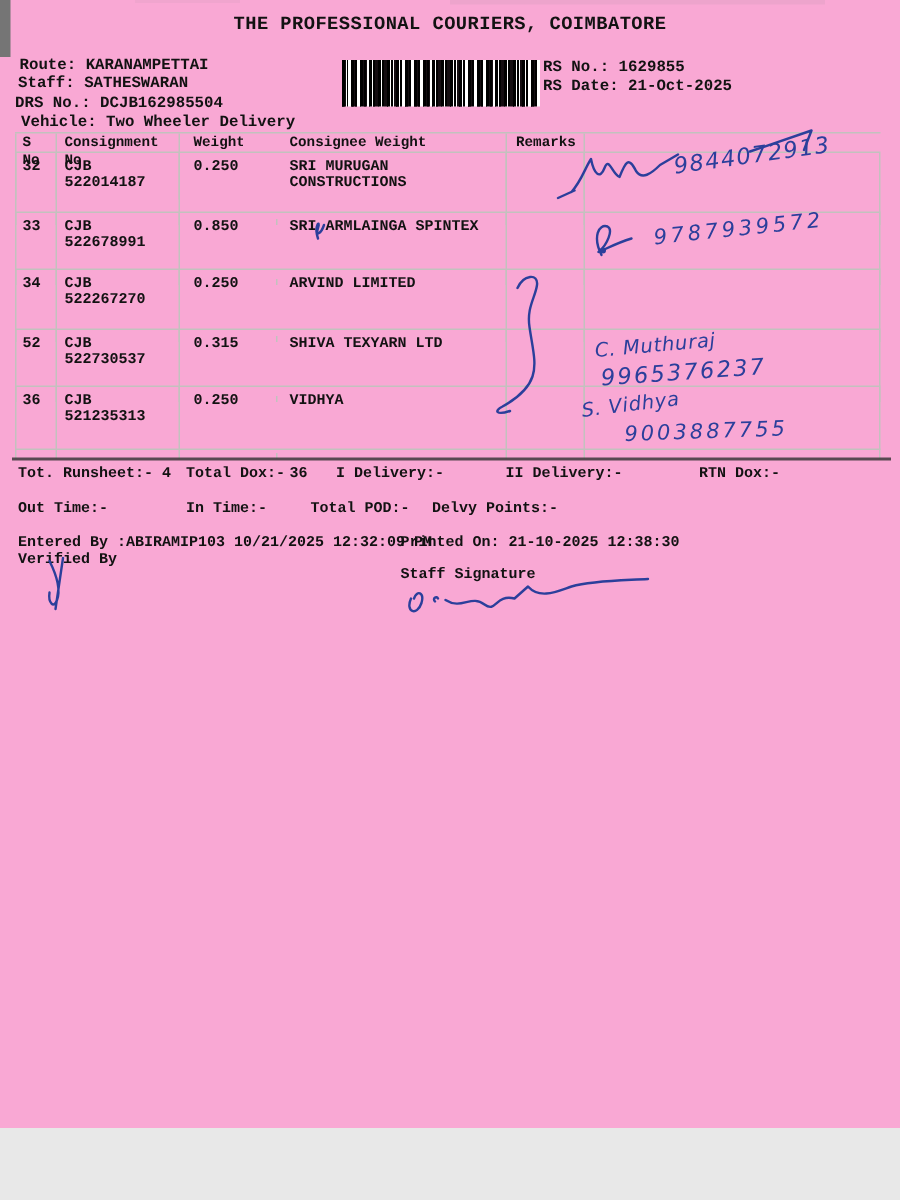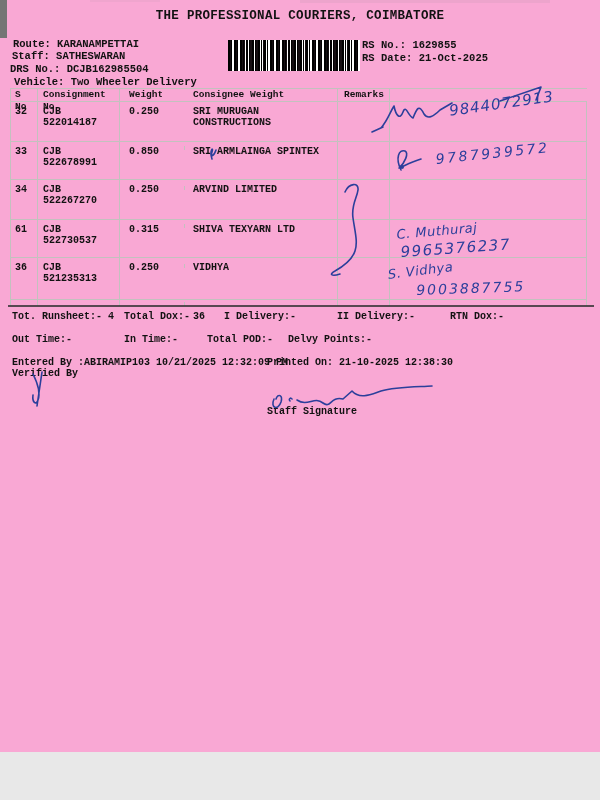--- a/index.html
+++ b/index.html
@@ -86,21 +86,21 @@
     <div class="trow tbody" style="height:40px;">
       <div class="c-sno">34</div>
       <div class="c-con">CJB 522267270</div>
       <div class="c-wt no-r">0.250</div>
       <div class="c-pcs">1</div>
       <div class="c-cd">ARVIND LIMITED</div>
       <div class="c-rem"></div>
       <div class="c-seal"></div>
     </div>
     <div class="trow tbody" style="height:38px;">
-      <div class="c-sno">61</div>
+      <div class="c-sno">52</div>
       <div class="c-con">CJB 522730537</div>
       <div class="c-wt no-r">0.315</div>
       <div class="c-pcs">1</div>
       <div class="c-cd">SHIVA TEXYARN LTD</div>
       <div class="c-rem"></div>
       <div class="c-seal"></div>
     </div>
     <div class="trow tbody" style="height:42px;">
       <div class="c-sno">36</div>
       <div class="c-con">CJB 521235313</div>
@@ -112,32 +112,32 @@
     </div>
   </div>
 
   <div class="abs dark-line"></div>
 
   <div class="abs sum" style="left:12px;top:311px;">Tot. Runsheet:- 4</div>
   <div class="abs sum" style="left:124px;top:311px;">Total Dox:-</div>
   <div class="abs sum" style="left:193px;top:311px;">36</div>
   <div class="abs sum" style="left:224px;top:311px;">I Delivery:-</div>
   <div class="abs sum" style="left:337px;top:311px;">II Delivery:-</div>
-  <div class="abs sum" style="left:450px;top:311px;">RTN Dox:-</div>
+  <div class="abs sum" style="left:466px;top:311px;">RTN Dox:-</div>
 
   <div class="abs sum" style="left:12px;top:334px;">Out Time:-</div>
   <div class="abs sum" style="left:124px;top:334px;">In Time:-</div>
   <div class="abs sum" style="left:207px;top:334px;">Total POD:-</div>
   <div class="abs sum" style="left:288px;top:334px;">Delvy Points:-</div>
 
   <div class="abs sum" style="left:12px;top:357px;">Entered By :ABIRAMIP103 10/21/2025 12:32:09 PM</div>
   <div class="abs sum" style="left:267px;top:357px;">Printed On: 21-10-2025 12:38:30</div>
 
   <div class="abs sum" style="left:12px;top:368px;">Verified By</div>
-  <div class="abs sum" style="left:267px;top:378px;margin-top:28px;">Staff Signature</div>
+  <div class="abs sum" style="left:267px;top:378px;">Staff Signature</div>
 
   <span class="hw" style="left:448px;top:102px;font-size:15px;letter-spacing:1px;transform:rotate(-8deg);">9844072913</span>
   <span class="hw" style="left:435px;top:151px;font-size:14px;letter-spacing:2.5px;transform:rotate(-6deg);">9787939572</span>
   <span class="hw" style="left:396px;top:227px;font-size:13px;letter-spacing:.5px;transform:rotate(-5deg);">C. Muthuraj</span>
   <span class="hw" style="left:400px;top:243px;font-size:15px;letter-spacing:1.5px;transform:rotate(-4deg);">9965376237</span>
   <span class="hw" style="left:387px;top:267px;font-size:13px;letter-spacing:.5px;transform:rotate(-7deg);">S. Vidhya</span>
   <span class="hw" style="left:416px;top:282px;font-size:14px;letter-spacing:2px;transform:rotate(-2deg);">9003887755</span>
 
   <svg class="ink" width="600" height="800" viewBox="0 0 600 800">
     <g stroke="#2b3f9b" fill="none" stroke-width="1.6" stroke-linecap="round" stroke-linejoin="round">

